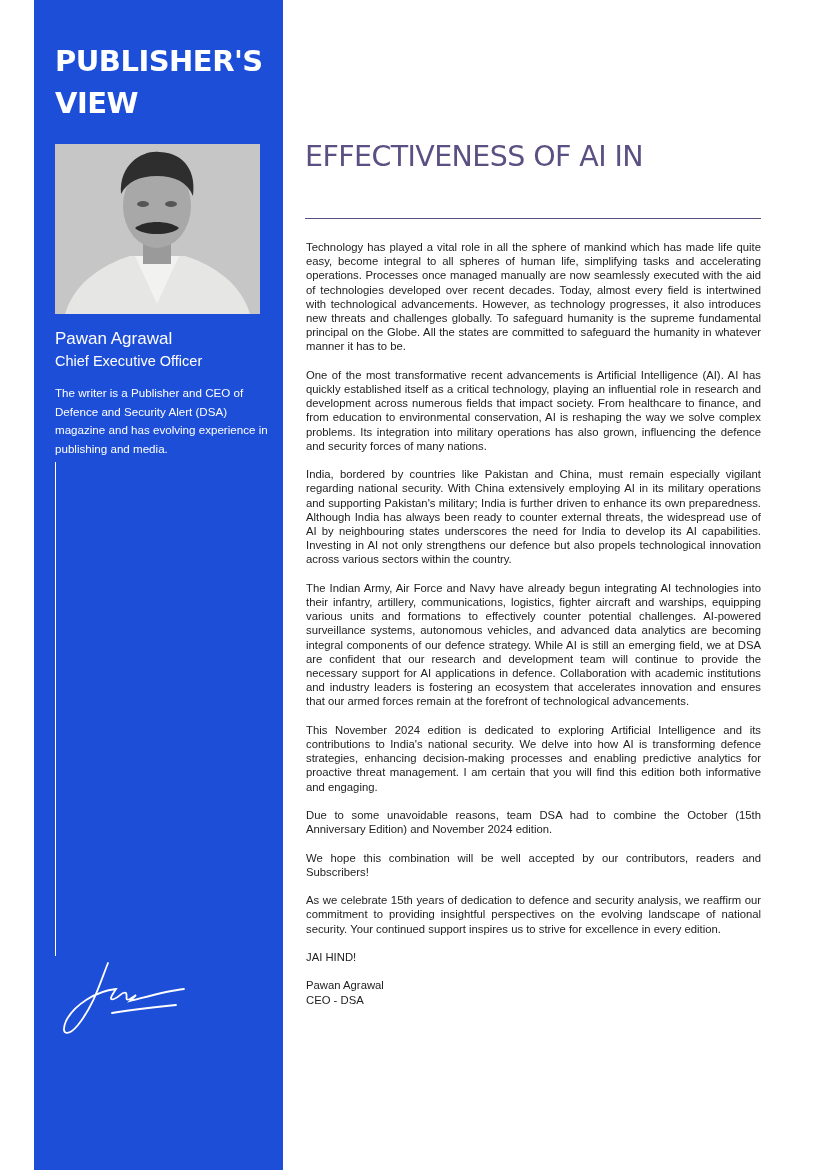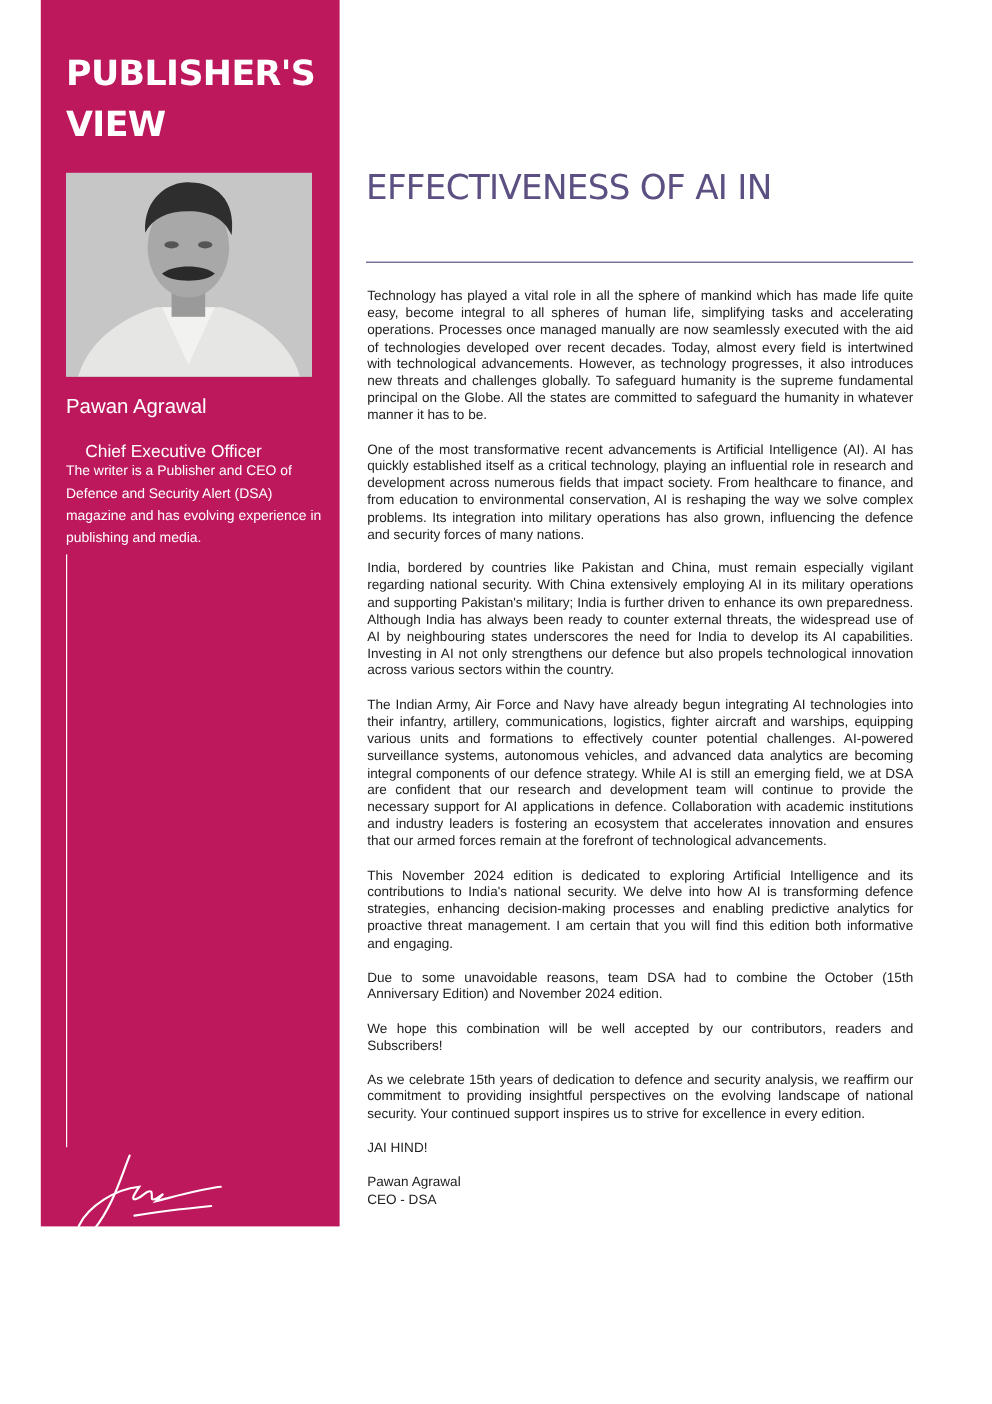--- a/index.html
+++ b/index.html
@@ -1,21 +1,21 @@
 <!DOCTYPE html>
 <html><head>
 <meta charset="utf-8">
 <style>
   html, body { margin: 0; padding: 0; background: #ffffff; }
   body { width: 827px; height: 1170px; position: relative; overflow: hidden; font-family: "Liberation Sans", sans-serif; }
-  .sidebar { position: absolute; left: 34px; top: 0; width: 249px; height: 1022px; background: #be185d; }
+  .sidebar { position: absolute; left: 34px; top: 0; width: 249px; height: 1170px; background: #1d4ed8; }
   .side-title { position: absolute; left: 21px; top: 40px; color: #ffffff; font-family: "DejaVu Sans", sans-serif; font-weight: bold; font-size: 29px; line-height: 42px; letter-spacing: -0.5px; margin: 0; }
   .photo { position: absolute; left: 21px; top: 144px; width: 205px; height: 170px; background: linear-gradient(180deg, #c9c9c9 0%, #bdbdbd 100%); overflow: hidden; }
   .author-name { position: absolute; left: 21px; top: 329px; color: #ffffff; font-size: 17px; font-weight: normal; margin: 0; }
-  .author-role { position: absolute; left: 21px; top: 353px; color: #ffffff; font-size: 14.5px; margin: 16px; }
+  .author-role { position: absolute; left: 21px; top: 353px; color: #ffffff; font-size: 14.5px; margin: 0; }
   .author-bio { position: absolute; left: 21px; top: 384px; width: 215px; color: #ffffff; font-size: 11.6px; line-height: 18.7px; margin: 0; }
   .vline { position: absolute; left: 21px; top: 462px; width: 1px; height: 494px; background: #ffffff; }
   .signature { position: absolute; left: 22px; top: 955px; width: 135px; height: 85px; }
   .headline { position: absolute; left: 305px; top: 140px; width: 460px; color: #5c5082; font-family: "DejaVu Sans", sans-serif; font-weight: normal; font-size: 28.5px; line-height: 34px; letter-spacing: -0.6px; margin: 0; }
   .rule { position: absolute; left: 305px; top: 218px; width: 456px; height: 1px; background: #5c5082; }
   .article { position: absolute; left: 306px; top: 240px; width: 455px; color: #222222; font-size: 11.3px; line-height: 14.2px; }
   .article p { margin: 0 0 14.2px 0; text-align: justify; }
   .article p.sign { text-align: left; }
 </style>
 </head>

